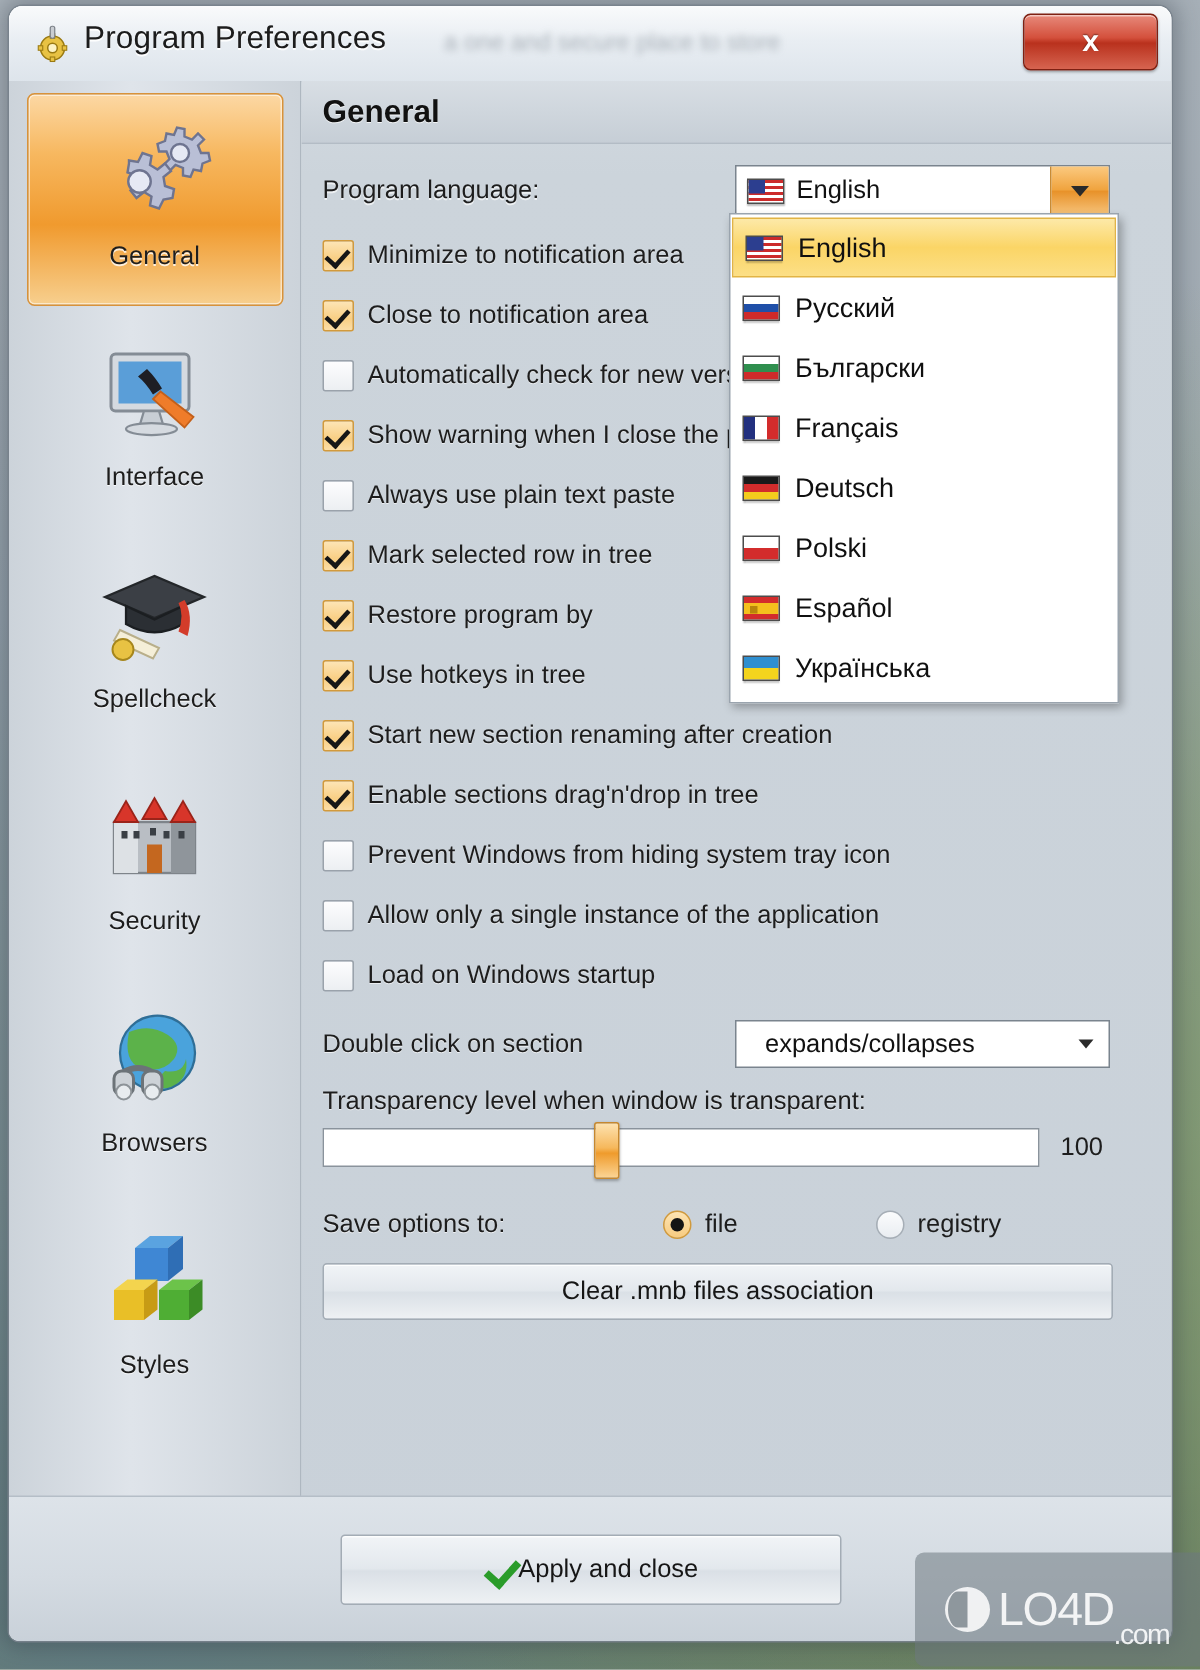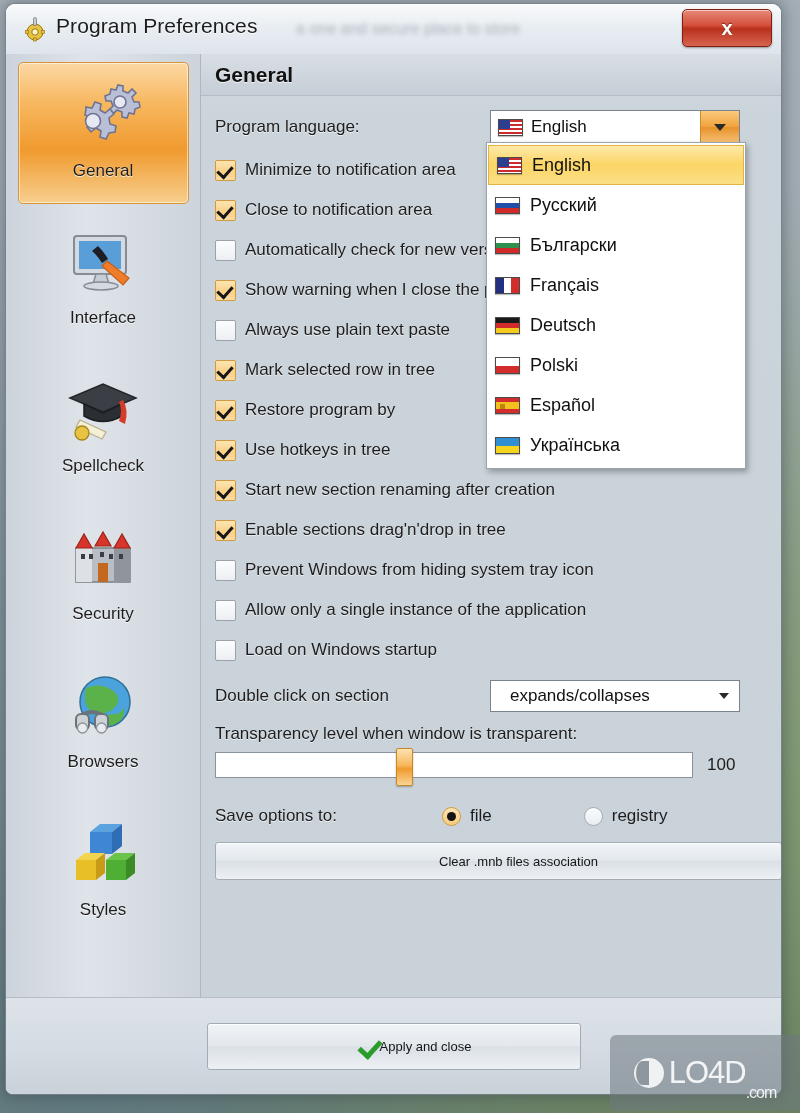--- a/index.html
+++ b/index.html
@@ -266,24 +266,23 @@
                     border-radius:50%; background:#141414; }
   .rlabel { font-size:17px; color:#1d1d1d; margin-left:9px; white-space:nowrap; }
   .rgap { width:92px; }
 
   
   .btn {
     background: linear-gradient(180deg,#f1f4f7 0%, #e3e8ed 48%, #dae0e6 52%, #eef1f4 100%);
     border:1px solid #a3acb5;
     border-radius:3px;
     display:flex; align-items:center; justify-content:center;
-    font-size:13px; color:#161616;
+    font-size:17px; color:#161616;
     cursor:pointer;
     box-shadow: inset 0 1px 0 rgba(255,255,255,.85);
-    padding-left: 40px;
   }
   #clearbtn { width:525px; height:36px; margin-top:16px; }
 
   
   #footer {
     position:absolute; left:0; right:0; bottom:0;
     height:96px;
     background: linear-gradient(180deg,#dde3e9 0%, #d4dbe2 55%, #c9d1d9 100%);
     border-top:1px solid #b5bec7;
     display:flex; align-items:center; justify-content:center;
@@ -311,21 +310,21 @@
   }
   #watermark .wmark-logo {
     width:30px;height:30px;border-radius:50%;
     background:rgba(255,255,255,.85);
     margin-right:5px; flex:none; position:relative; overflow:hidden;
   }
   #watermark .wmark-logo:after{
     content:'';position:absolute;left:2px;top:3px;width:13px;height:24px;
     background:rgba(110,120,128,.75);border-radius:50% 0 0 50%;
   }
-  #watermark .wmark-dom { font-size:16px; align-self:flex-end; margin-bottom:9px;margin-top:36px; }
+  #watermark .wmark-dom { font-size:19px; align-self:flex-end; margin-bottom:9px;margin-top:36px; }
 </style>
 </head>
 <body>
 
 <div id="desktop"></div>
 
 <div id="window">
 
   <div id="titlebar">
     <span class="tl-icon">

